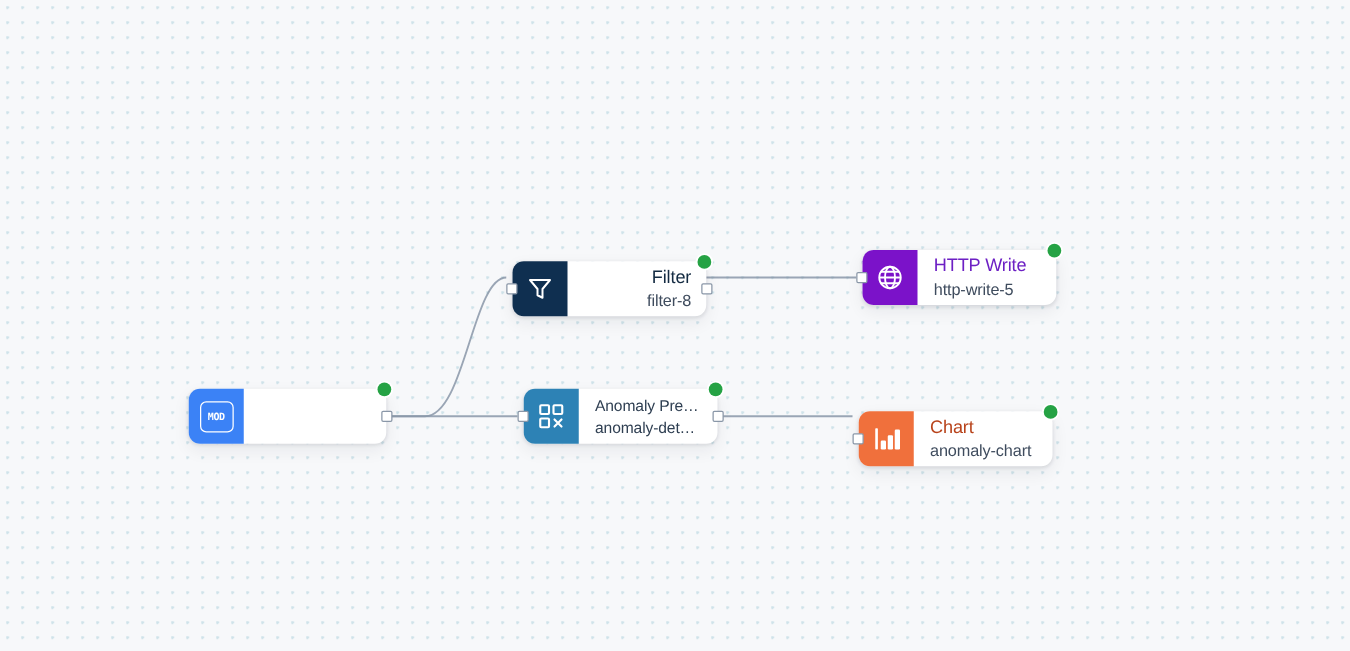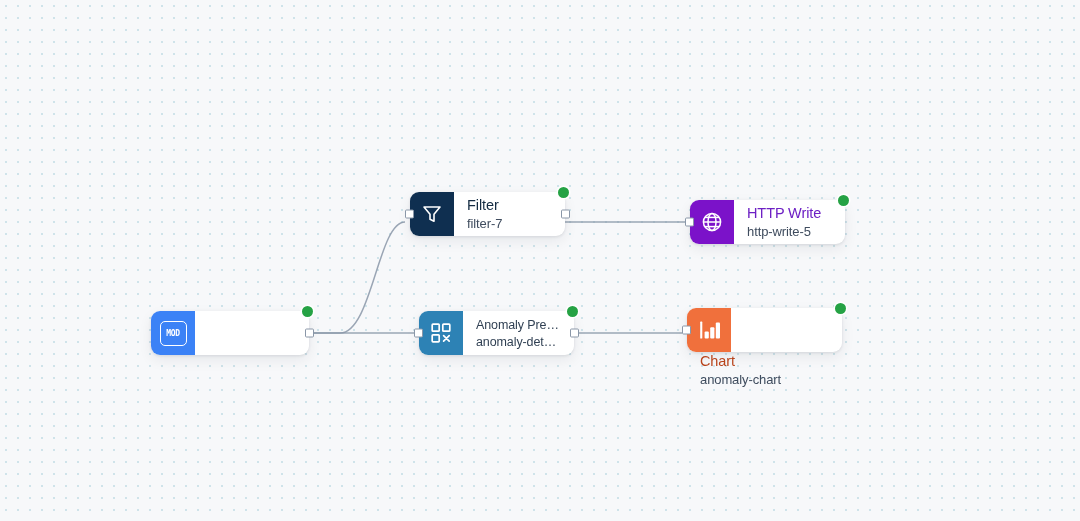--- a/index.html
+++ b/index.html
@@ -151,29 +151,29 @@
     </svg>
 
   <div id="node-layer">
       <div class="node" style="left: 151px; top: 311px; width: 158px; height: 44px;">
         <div class="node-icon" style="background: #3b82f6;">
           <span class="mod-glyph">MOD</span>
         </div>
         <div class="port out"></div>
         <div class="status-dot" style="background: rgb(37, 162, 68);"></div>
       </div>
-      <div class="node" style="left: 410px; top: 192px; width: 155px; height: 44px;">
+      <div class="node" style="left: 410px; top: 209px; width: 155px; height: 44px; text-align: right;">
         <div class="node-icon" style="background: rgb(15, 47, 80);">
           <svg class="icon-svg" width="24" height="24" viewBox="0 0 24 24" fill="none" stroke="#ffffff" stroke-width="1.6" stroke-linejoin="round" stroke-linecap="round">
             <path d="M4 5 H20 L14 12.2 V19.2 L10 17.2 V12.2 Z"></path>
           </svg>
         </div>
         <div class="node-body">
           <div class="node-title" style="color: rgb(20, 43, 66);">Filter</div>
-          <div class="node-subtitle">filter-7</div>
+          <div class="node-subtitle">filter-8</div>
         </div>
         <div class="port in"></div>
         <div class="port out"></div>
         <div class="status-dot" style="background: rgb(37, 162, 68);"></div>
       </div>
       <div class="node" style="left: 690px; top: 200px; width: 155px; height: 44px;">
         <div class="node-icon" style="background: rgb(123, 18, 201);">
           <svg class="icon-svg" width="24" height="24" viewBox="0 0 24 24" fill="none" stroke="#ffffff" stroke-width="1.5">
             <circle cx="12" cy="12" r="8.6"></circle>
             <ellipse cx="12" cy="12" rx="4" ry="8.6"></ellipse>
@@ -199,21 +199,21 @@
           </svg>
         </div>
         <div class="node-body">
           <div class="node-title" style="color: rgb(47, 63, 82);">Anomaly Prediction</div>
           <div class="node-subtitle">anomaly-detect…</div>
         </div>
         <div class="port in"></div>
         <div class="port out"></div>
         <div class="status-dot" style="background: rgb(37, 162, 68);"></div>
       </div>
-      <div class="node" style="left: 687px; top: 308px; width: 155px; height: 44px; flex-direction: column;">
+      <div class="node" style="left: 687px; top: 329px; width: 155px; height: 44px;">
         <div class="node-icon" style="background: rgb(240, 112, 60);">
           <svg class="icon-svg" width="24" height="24" viewBox="0 0 24 24" fill="#ffffff">
             <rect x="3.2" y="3.6" width="2.1" height="17" rx="0.6"></rect>
             <rect x="7.6" y="13.4" width="4.2" height="7.2" rx="1"></rect>
             <rect x="13.2" y="9.2" width="4.2" height="11.4" rx="1"></rect>
             <rect x="18.8" y="4.6" width="4.2" height="16" rx="1"></rect>
           </svg>
         </div>
         <div class="node-body">
           <div class="node-title" style="color: rgb(184, 67, 27);">Chart</div>

